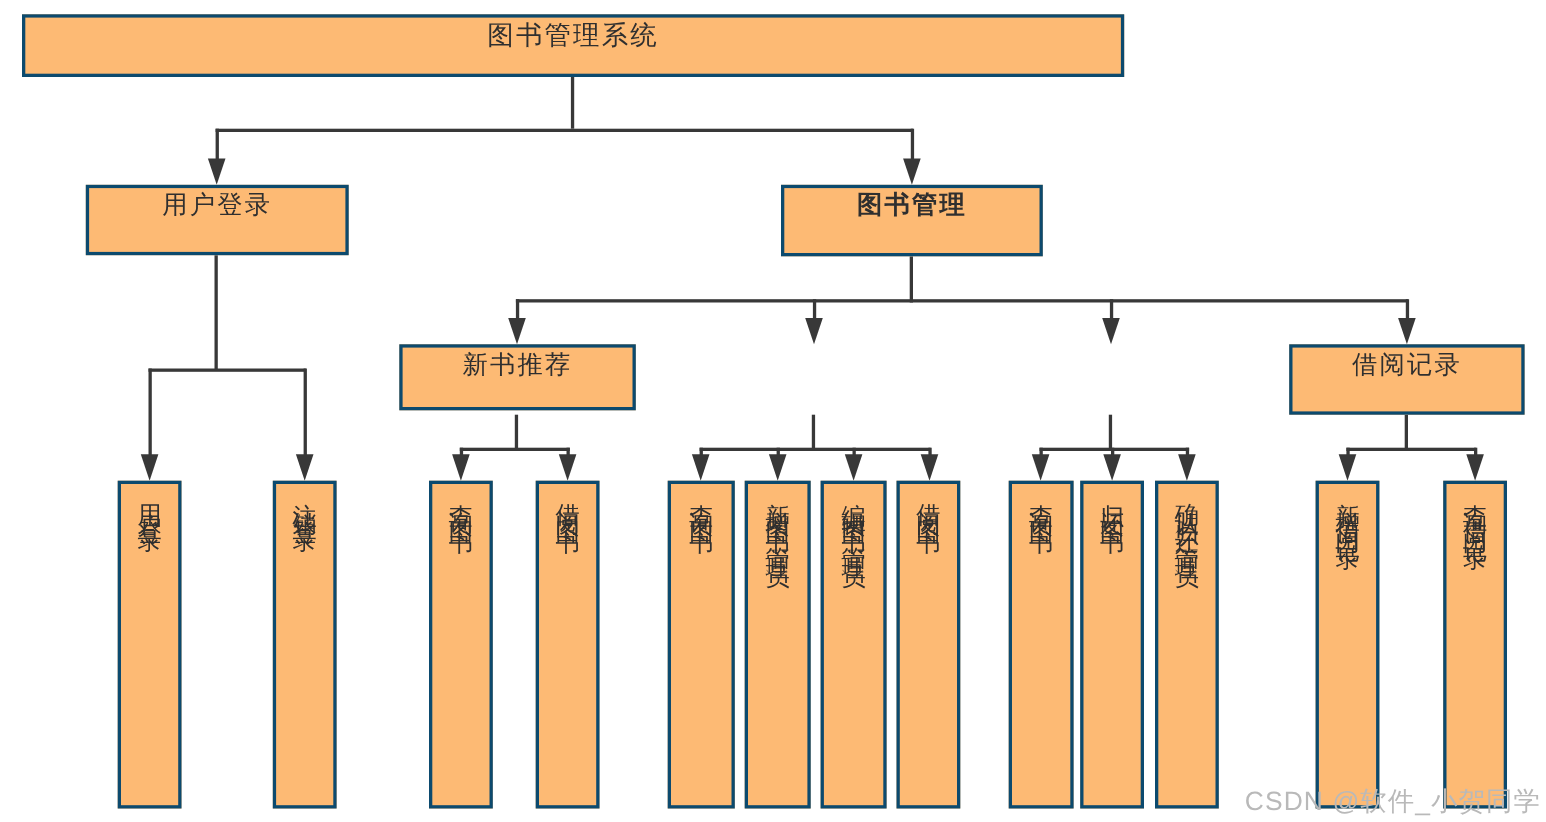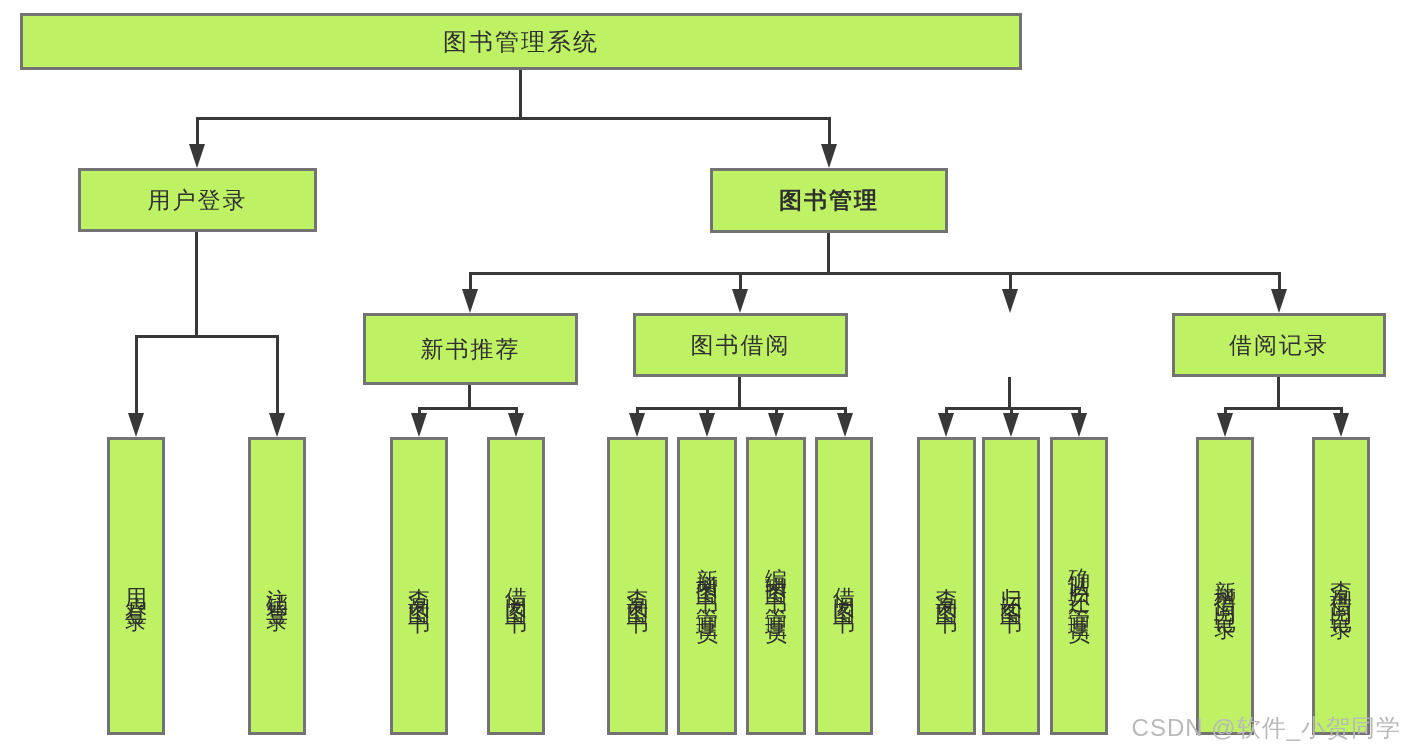--- a/index.html
+++ b/index.html
@@ -8,24 +8,24 @@
     width: 1405px;
     height: 747px;
     background: #ffffff;
     font-family: "Liberation Sans", "DejaVu Sans", sans-serif;
     color: #2f2f2f;
     overflow: hidden;
   }
   .node {
     position: absolute;
     box-sizing: border-box;
-    background: #bef264;
-    border: 3px solid #737373;
+    background: #fdba74;
+    border: 3px solid #0c4a6e;
     display: flex;
-    align-items: center;
+    align-items: flex-start;
     justify-content: center;
     font-size: 23px;
     letter-spacing: 2px;
     color: #2f2f2f;
     z-index: 2;
   }
   .node.title { font-size: 24px; }
   .node.v span {
     writing-mode: vertical-rl;
     text-orientation: mixed;
@@ -69,25 +69,22 @@
     <span>图书管理系统</span>
   </div>
 
   <div class="node" style="left:78px; top:168px; width:239px; height:64px;">
     <span>用户登录</span>
   </div>
   <div class="node" style="left:710px; top:168px; width:238px; height:65px;font-weight:bold;">
     <span>图书管理</span>
   </div>
 
-  <div class="node" style="left:363px; top:313px; width:215px; height:72px;">
+  <div class="node" style="left:363px; top:313px; width:215px; height:60px;">
     <span>新书推荐</span>
-  </div>
-  <div class="node" style="left:633px; top:313px; width:215px; height:64px;">
-    <span>图书借阅</span>
   </div>
   <div class="node" style="left:1172px; top:313px; width:214px; height:64px;">
     <span>借阅记录</span>
   </div>
 
   <div class="node v" style="left:107px; top:437px; width:58px; height:298px;">
     <span>用户登录</span>
   </div>
   <div class="node v" style="left:248px; top:437px; width:58px; height:298px;">
     <span>注销登录</span>

